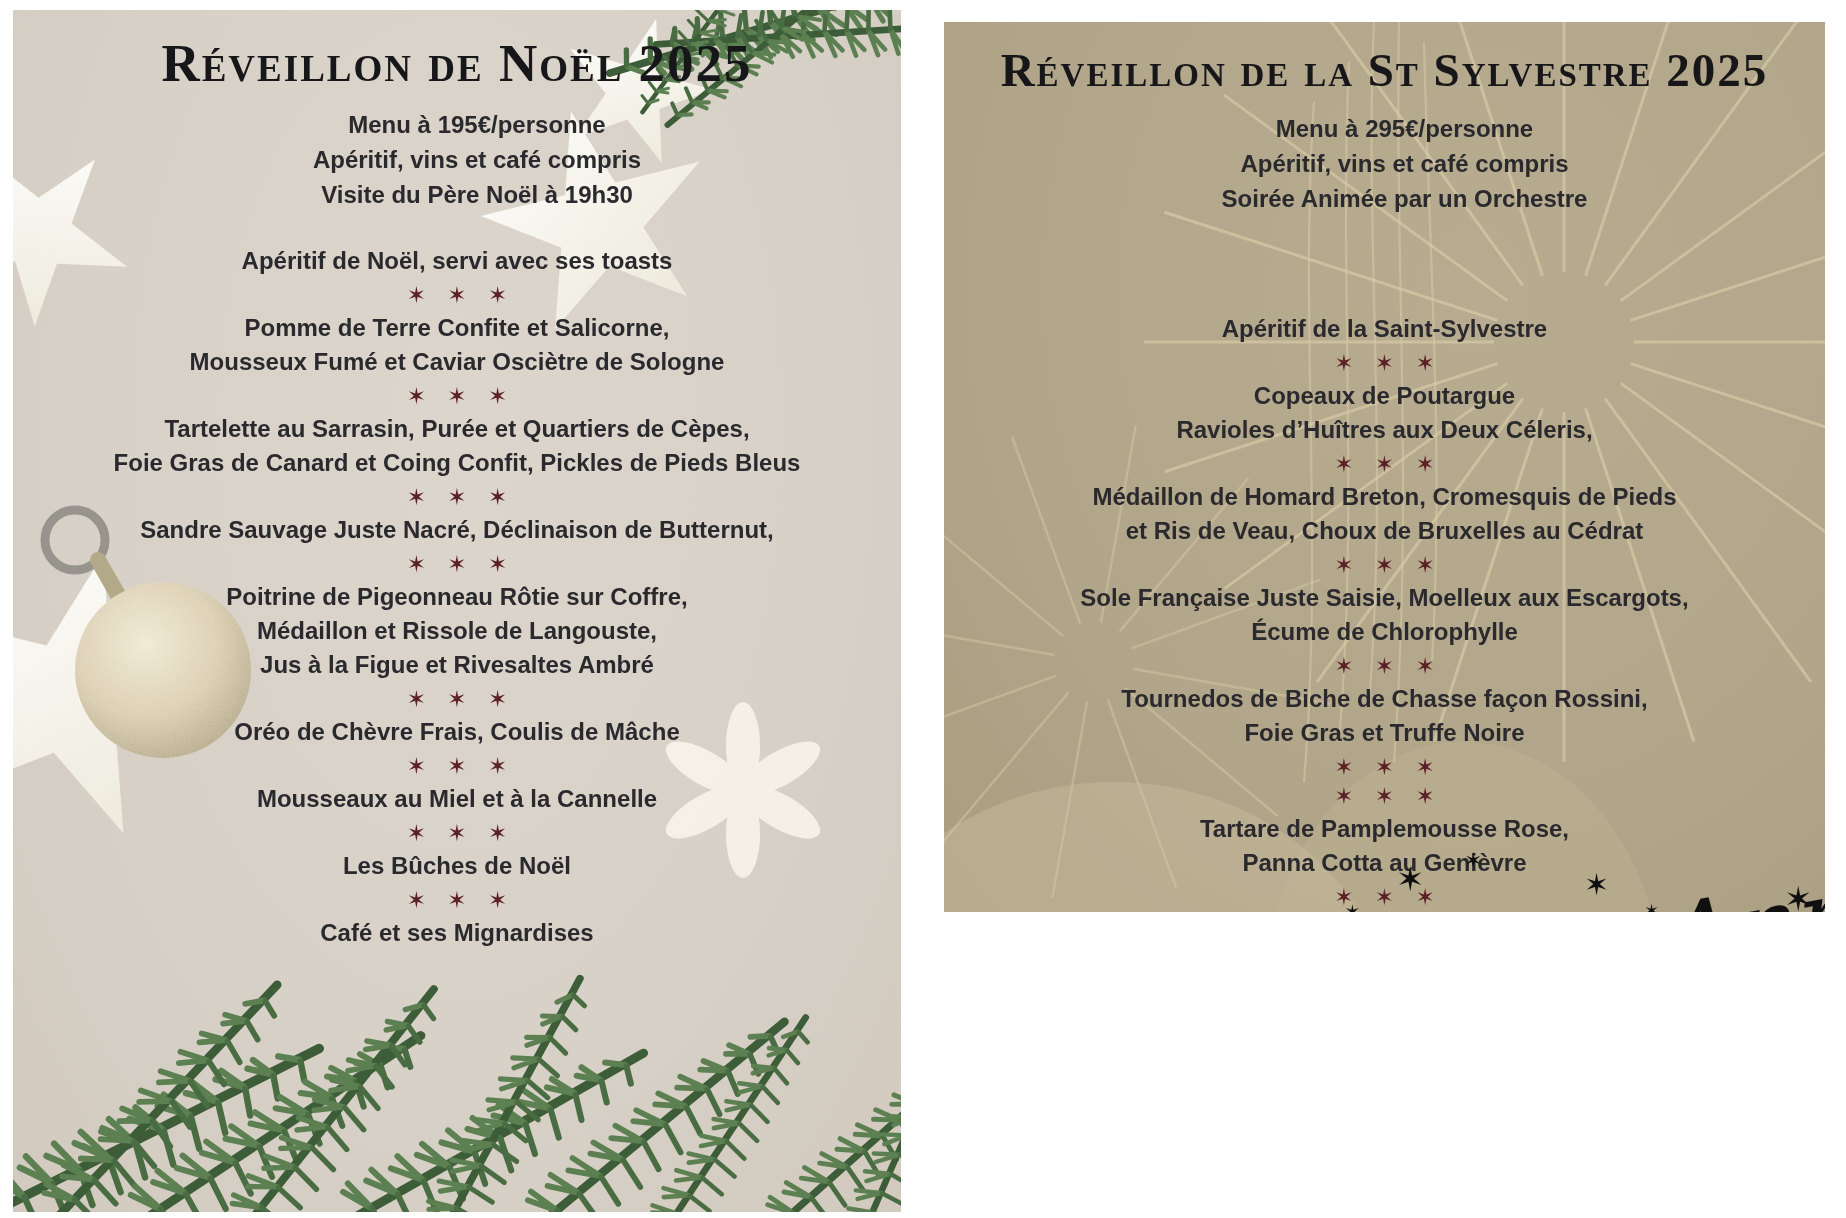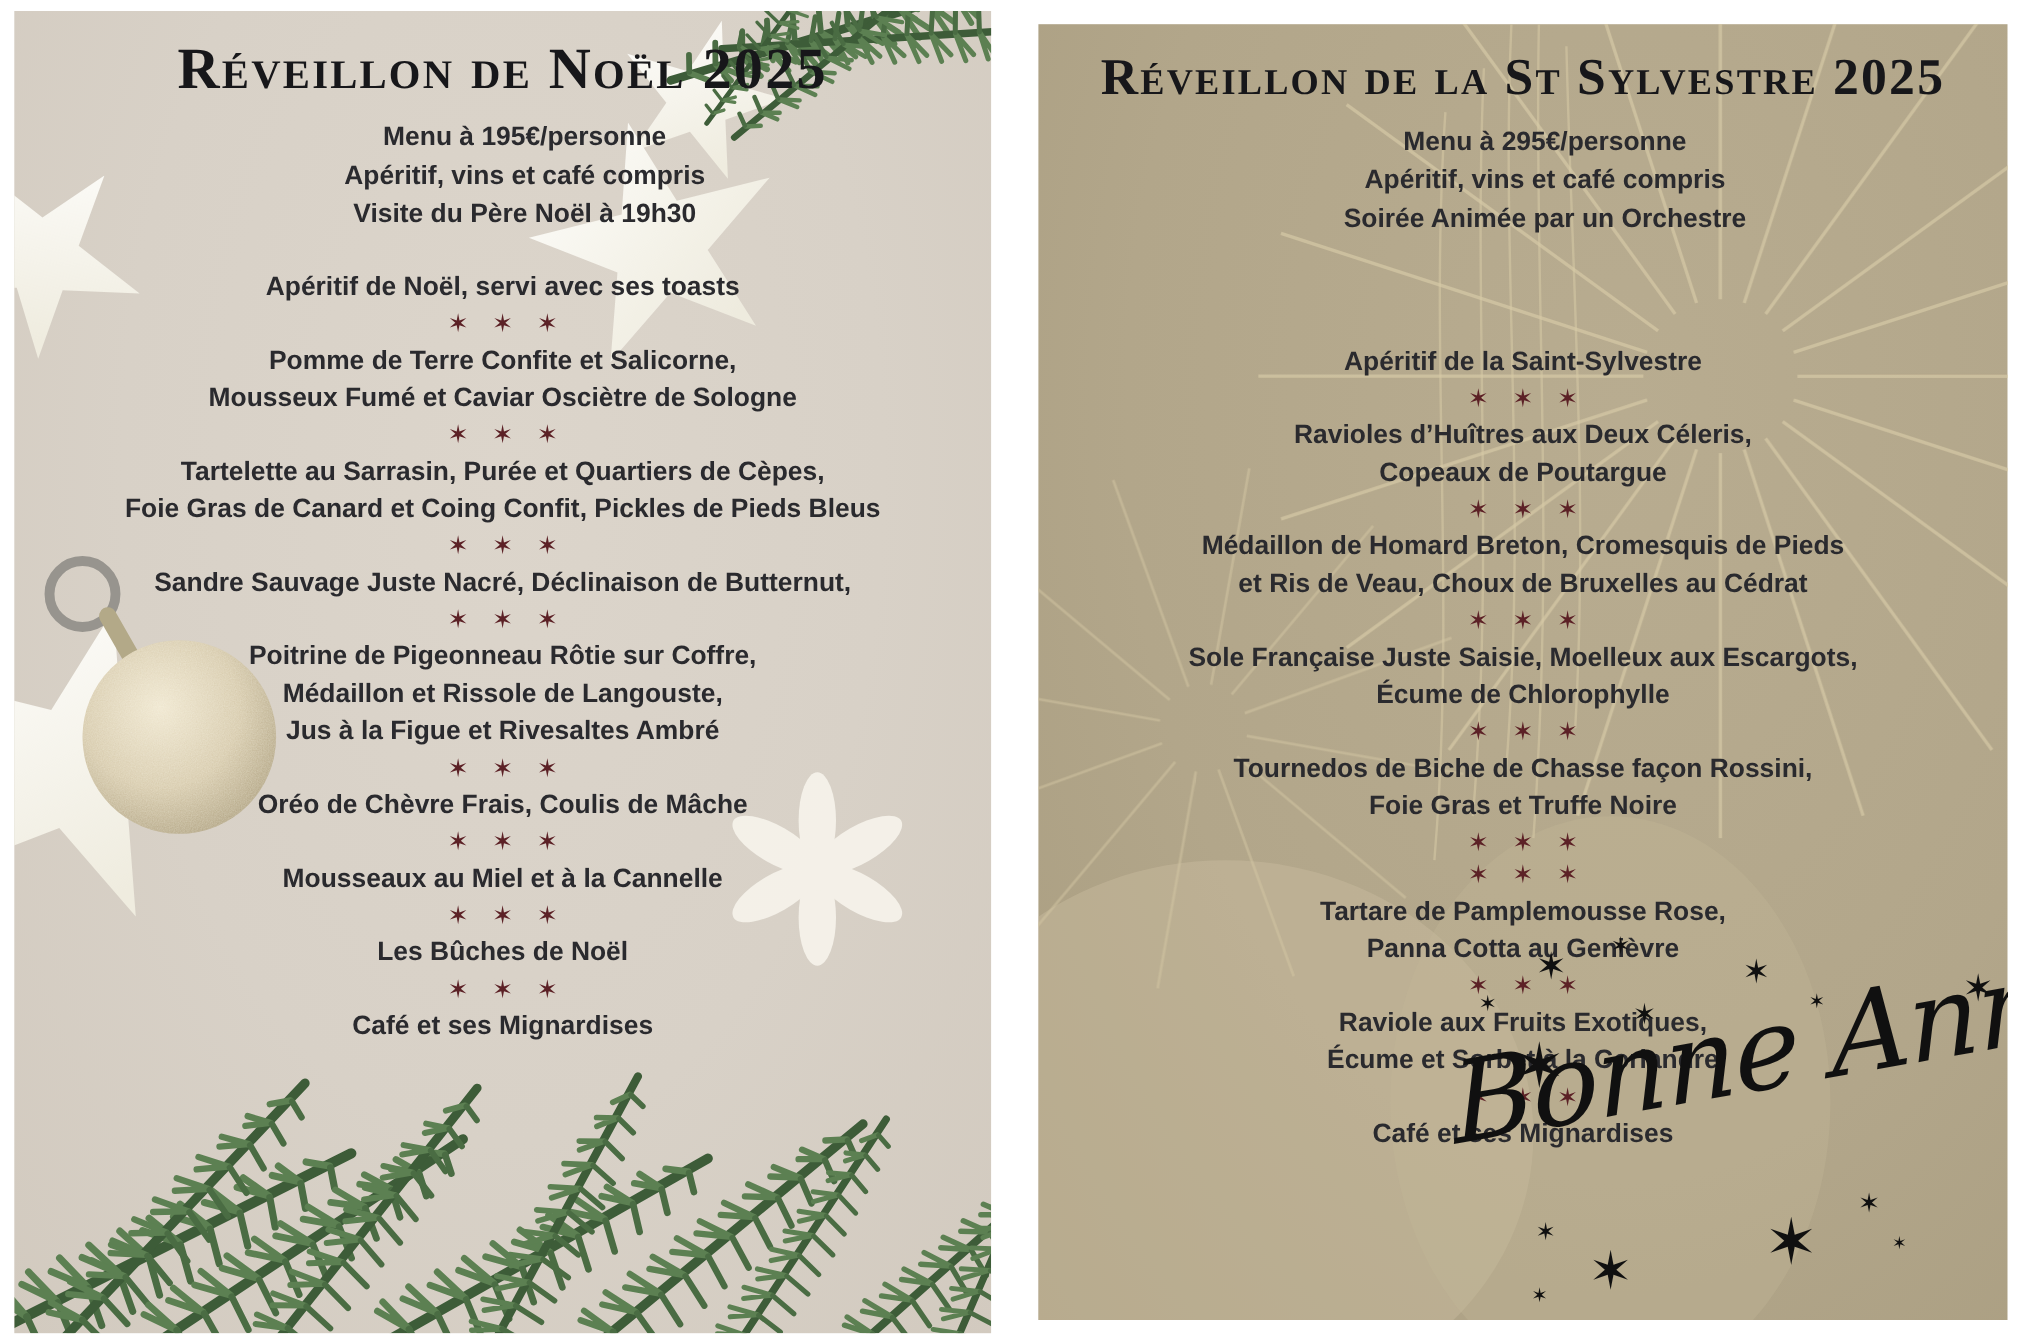--- a/index.html
+++ b/index.html
@@ -7,21 +7,21 @@
     width:1846px;height:1218px;position:relative;overflow:hidden;
     background:#ffffff;
     font-family:"Liberation Sans", sans-serif;
   }
   .page{position:absolute;overflow:hidden;}
   .page-left{
     left:13px;top:10px;width:888px;height:1202px;
     background:radial-gradient(ellipse at 50% 35%, #dcd5cb 0%, #d8d1c7 55%, #d2cabf 100%);
   }
   .page-right{
-    left:944px;top:22px;width:881px;height:1178px;
+    left:944px;top:22px;width:881px;height:890px;
     background:radial-gradient(ellipse at 60% 30%, #b8ac90 0%, #b2a68a 60%, #a99d80 100%);
   }
   .content{position:relative;z-index:5;text-align:center;}
   .page-left .content{padding-top:24px;}
   .page-right .content{padding-top:22px;}
   h1.menu-title{
     margin:0 0 14px 0;
     font-family:"Liberation Serif", serif;
     font-variant:small-caps;
     font-weight:700;
@@ -244,22 +244,22 @@
           <div class="line">Menu à 295€/personne</div>
           <div class="line">Apéritif, vins et café compris</div>
           <div class="line">Soirée Animée par un Orchestre</div>
         </div>
       <div class="courses">
           <div class="course">
             <div class="line">Apéritif de la Saint-Sylvestre</div>
           </div>
           <div class="stars">✶ ✶ ✶</div>
           <div class="course">
+            <div class="line">Copeaux de Poutargue</div>
             <div class="line">Ravioles d’Huîtres aux Deux Céleris,</div>
-            <div class="line">Copeaux de Poutargue</div>
           </div>
           <div class="stars">✶ ✶ ✶</div>
           <div class="course">
             <div class="line">Médaillon de Homard Breton, Cromesquis de Pieds</div>
             <div class="line">et Ris de Veau, Choux de Bruxelles au Cédrat</div>
           </div>
           <div class="stars">✶ ✶ ✶</div>
           <div class="course">
             <div class="line">Sole Française Juste Saisie, Moelleux aux Escargots,</div>
             <div class="line">Écume de Chlorophylle</div>

